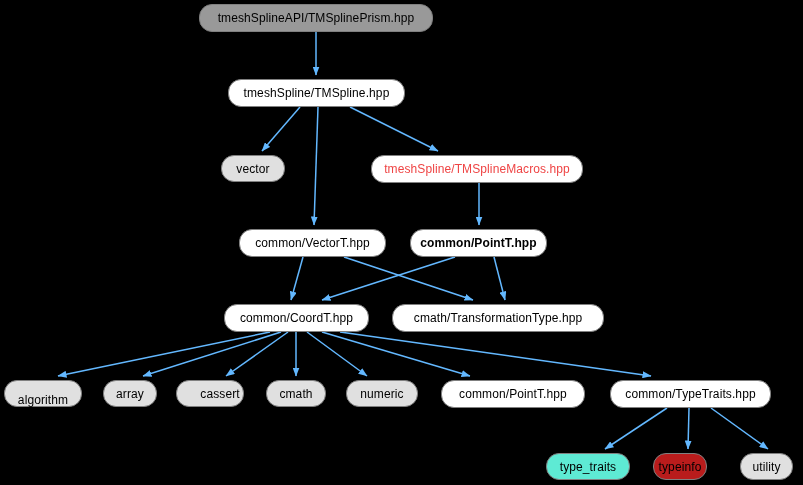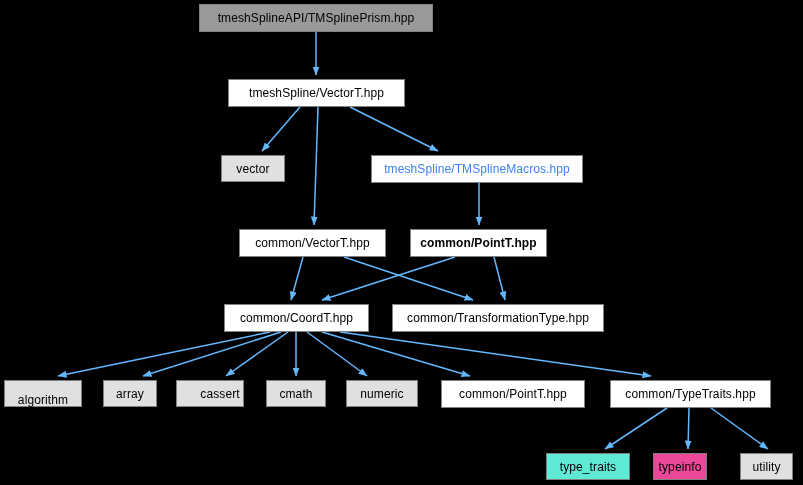--- a/index.html
+++ b/index.html
@@ -31,20 +31,21 @@
     align-items: center;
     justify-content: center;
     font-family: "Liberation Sans", sans-serif;
     font-size: 12px;
     line-height: 1;
     color: #000000;
     white-space: nowrap;
     letter-spacing: 0.1px;
     cursor: pointer;
     user-select: none;
+    border-radius: 13px;
   }
   .node-label {
     display: block;
     padding: 0 4px;
     transform: translateY(-0.5px);
   }
 </style>
 </head>
 <body>
 
@@ -75,39 +76,39 @@
         <line x1="667" y1="408" x2="605" y2="449" stroke="#63b8ff" stroke-width="1.5" marker-end="url(#arrowhead)"></line>
         <line x1="689" y1="408" x2="688" y2="449" stroke="#63b8ff" stroke-width="1.5" marker-end="url(#arrowhead)"></line>
         <line x1="711" y1="408" x2="768" y2="449" stroke="#63b8ff" stroke-width="1.5" marker-end="url(#arrowhead)"></line>
       </g>
   </svg>
   <div id="nodes-layer">
       <div class="node-box" style="left: 199px; top: 4px; width: 234px; height: 28px; background: rgb(153, 153, 153); border: 1px solid rgb(128, 128, 128); font-size: 12px; color: rgb(0, 0, 0);">
         <span class="node-label">tmeshSplineAPI/TMSplinePrism.hpp</span>
       </div>
       <div class="node-box" style="left: 228px; top: 79px; width: 177px; height: 28px; background: rgb(255, 255, 255); border: 1px solid rgb(128, 128, 128); font-size: 12px; color: rgb(0, 0, 0);">
-        <span class="node-label">tmeshSpline/VectorT.hpp</span>
+        <span class="node-label">tmeshSpline/TMSpline.hpp</span>
       </div>
       <div class="node-box" style="left: 221px; top: 155px; width: 64px; height: 27px; background: rgb(224, 224, 224); border: 1px solid rgb(128, 128, 128); font-size: 12px; color: rgb(0, 0, 0);">
         <span class="node-label">vector</span>
       </div>
-      <div class="node-box" style="left: 371px; top: 155px; width: 212px; height: 28px; background: rgb(255, 255, 255); border: 1px solid rgb(128, 128, 128); font-size: 12px; color: #3b82f6;">
+      <div class="node-box" style="left: 371px; top: 155px; width: 212px; height: 28px; background: rgb(255, 255, 255); border: 1px solid rgb(128, 128, 128); font-size: 12px; color: #ef4444;">
         <span class="node-label">tmeshSpline/TMSplineMacros.hpp</span>
       </div>
       <div class="node-box" style="left: 239px; top: 229px; width: 147px; height: 28px; background: rgb(255, 255, 255); border: 1px solid rgb(128, 128, 128); font-size: 12px; color: rgb(0, 0, 0);">
         <span class="node-label">common/VectorT.hpp</span>
       </div>
       <div class="node-box" style="left: 410px; top: 229px; width: 137px; height: 28px; background: rgb(255, 255, 255); border: 1px solid rgb(128, 128, 128); font-size: 12px; color: rgb(0, 0, 0); font-weight: bold;">
         <span class="node-label">common/PointT.hpp</span>
       </div>
       <div class="node-box" style="left: 224px; top: 304px; width: 145px; height: 28px; background: rgb(255, 255, 255); border: 1px solid rgb(128, 128, 128); font-size: 12px; color: rgb(0, 0, 0);">
         <span class="node-label">common/CoordT.hpp</span>
       </div>
       <div class="node-box" style="left: 392px; top: 304px; width: 212px; height: 28px; background: rgb(255, 255, 255); border: 1px solid rgb(128, 128, 128); font-size: 12px; color: rgb(0, 0, 0);">
-        <span class="node-label">common/TransformationType.hpp</span>
+        <span class="node-label">cmath/TransformationType.hpp</span>
       </div>
       <div class="node-box" style="left: 4px; top: 380px; width: 78px; height: 27px; background: rgb(224, 224, 224); border: 1px solid rgb(128, 128, 128); font-size: 12px; color: rgb(0, 0, 0); align-items: flex-end;">
         <span class="node-label">algorithm</span>
       </div>
       <div class="node-box" style="left: 103px; top: 380px; width: 54px; height: 27px; background: rgb(224, 224, 224); border: 1px solid rgb(128, 128, 128); font-size: 12px; color: rgb(0, 0, 0); justify-content: center;">
         <span class="node-label">array</span>
       </div>
       <div class="node-box" style="left: 176px; top: 380px; width: 68px; height: 27px; background: rgb(224, 224, 224); border: 1px solid rgb(128, 128, 128); font-size: 12px; color: rgb(0, 0, 0); padding-left: 20px;">
         <span class="node-label">cassert</span>
       </div>
@@ -119,20 +120,20 @@
       </div>
       <div class="node-box" style="left: 441px; top: 380px; width: 144px; height: 28px; background: rgb(255, 255, 255); border: 1px solid rgb(128, 128, 128); font-size: 12px; color: rgb(0, 0, 0);">
         <span class="node-label">common/PointT.hpp</span>
       </div>
       <div class="node-box" style="left: 610px; top: 380px; width: 161px; height: 28px; background: rgb(255, 255, 255); border: 1px solid rgb(128, 128, 128); font-size: 12px; color: rgb(0, 0, 0);">
         <span class="node-label">common/TypeTraits.hpp</span>
       </div>
       <div class="node-box" style="left: 546px; top: 453px; width: 84px; height: 27px; background: #5eead4; border: 1px solid rgb(128, 128, 128); font-size: 12px; color: rgb(0, 0, 0);">
         <span class="node-label">type_traits</span>
       </div>
-      <div class="node-box" style="left: 653px; top: 453px; width: 54px; height: 27px; background: #ec4899; border: 1px solid rgb(128, 128, 128); font-size: 12px; color: rgb(0, 0, 0);">
+      <div class="node-box" style="left: 653px; top: 453px; width: 54px; height: 27px; background: #b91c1c; border: 1px solid rgb(128, 128, 128); font-size: 12px; color: rgb(0, 0, 0);">
         <span class="node-label">typeinfo</span>
       </div>
       <div class="node-box" style="left: 740px; top: 453px; width: 53px; height: 27px; background: rgb(224, 224, 224); border: 1px solid rgb(128, 128, 128); font-size: 12px; color: rgb(0, 0, 0);">
         <span class="node-label">utility</span>
       </div>
     </div>
 </div>
 
 </body></html>

